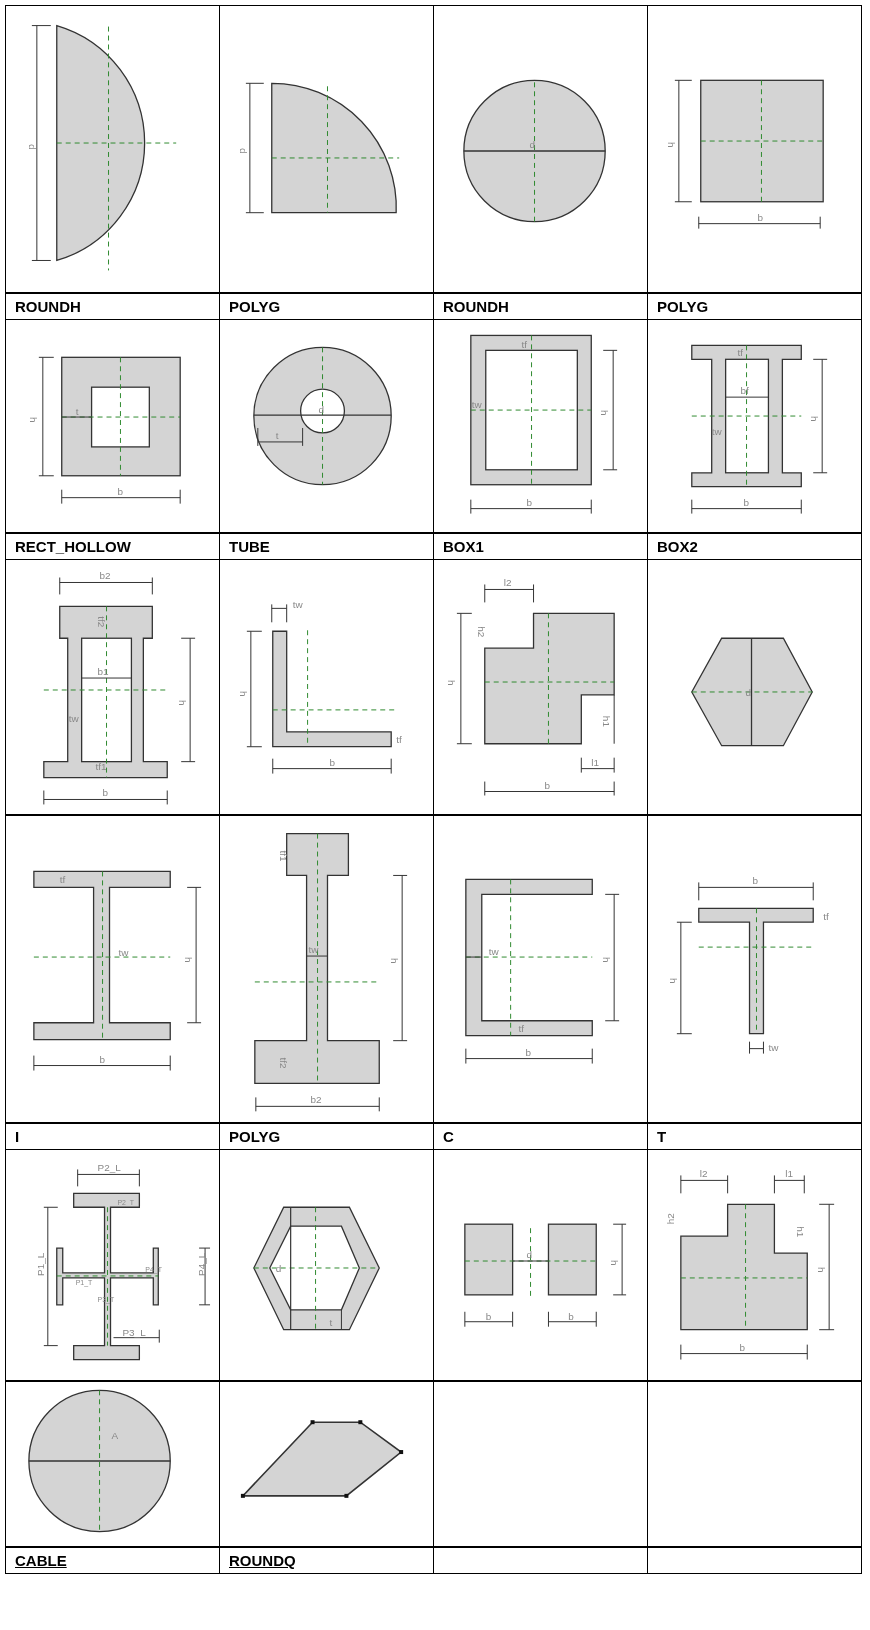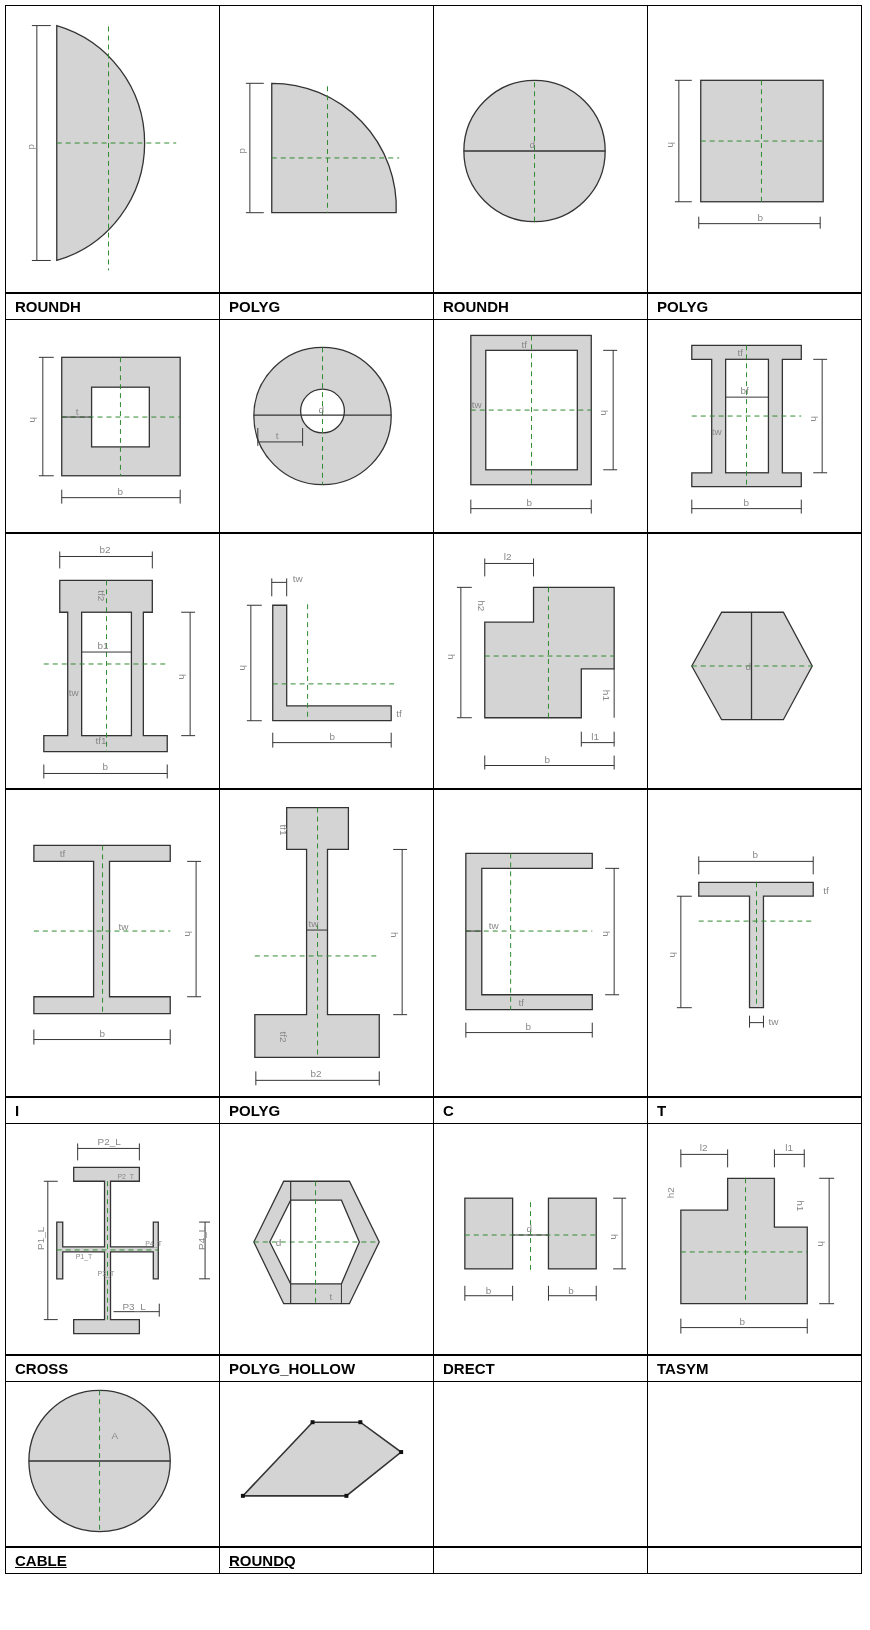--- a/index.html
+++ b/index.html
@@ -151,20 +151,26 @@
         <line class="tick" x1="166" y1="39" x2="180" y2="39"></line>
           <line class="tick" x1="166" y1="153" x2="180" y2="153"></line>
         <text class="dimtxt" x="168" y="100" transform="rotate(90 168 96)">h</text>
         <line class="dim" x1="44" y1="189" x2="154" y2="189"></line>
         <line class="tick" x1="44" y1="180" x2="44" y2="194"></line>
           <line class="tick" x1="154" y1="180" x2="154" y2="194"></line>
         <text class="dimtxt" x="96" y="186">b</text>
       </svg>
     </div>
   </div>
+  <div class="row-lbl">
+    <div class="lbl">RECT_HOLLOW</div>
+    <div class="lbl">TUBE</div>
+    <div class="lbl">BOX1</div>
+    <div class="lbl">BOX2</div>
+  </div>
 
   <div class="row-img" style="height:254px">
     <div class="cell">
       <svg viewBox="0 0 214 254">
         <path class="shape" d="M54 46 H147 V78 H138 V202 H162 V218 H38 V202 H62 V78 H54 Z"></path>
         <rect class="hole" x="76" y="78" width="50" height="124"></rect>
         <line class="axis" x1="38" y1="130" x2="162" y2="130"></line>
         <line class="axis" x1="101" y1="46" x2="101" y2="218"></line>
         <line class="dim" x1="54" y1="22" x2="147" y2="22"></line>
         <line class="tick" x1="54" y1="17" x2="54" y2="34"></line>
@@ -404,26 +410,20 @@
         <line class="tick" x1="172" y1="54" x2="187" y2="54"></line>
           <line class="tick" x1="172" y1="180" x2="187" y2="180"></line>
         <text class="dimtxt" x="175" y="121" transform="rotate(90 175 117)">h</text>
         <line class="dim" x1="33" y1="204" x2="160" y2="204"></line>
         <line class="tick" x1="33" y1="195" x2="33" y2="210"></line>
           <line class="tick" x1="160" y1="195" x2="160" y2="210"></line>
         <text class="dimtxt" x="92" y="201">b</text>
       </svg>
     </div>
   </div>
-  <div class="row-lbl">
-    <div class="lbl">CROSS</div>
-    <div class="lbl">POLYG_HOLLOW</div>
-    <div class="lbl">DRECT</div>
-    <div class="lbl">TASYM</div>
-  </div>
 
   <div class="row-img" style="height:164px">
     <div class="cell">
       <svg viewBox="0 0 214 164">
         <circle class="shape" cx="94" cy="79" r="71"></circle>
         <line class="axis" x1="94" y1="8" x2="94" y2="150"></line>
         <line class="dim" x1="23" y1="79" x2="165" y2="79" style="stroke-width:1.3"></line>
         <text class="dimtxt" x="106" y="57">A</text>
       </svg>
     </div>

